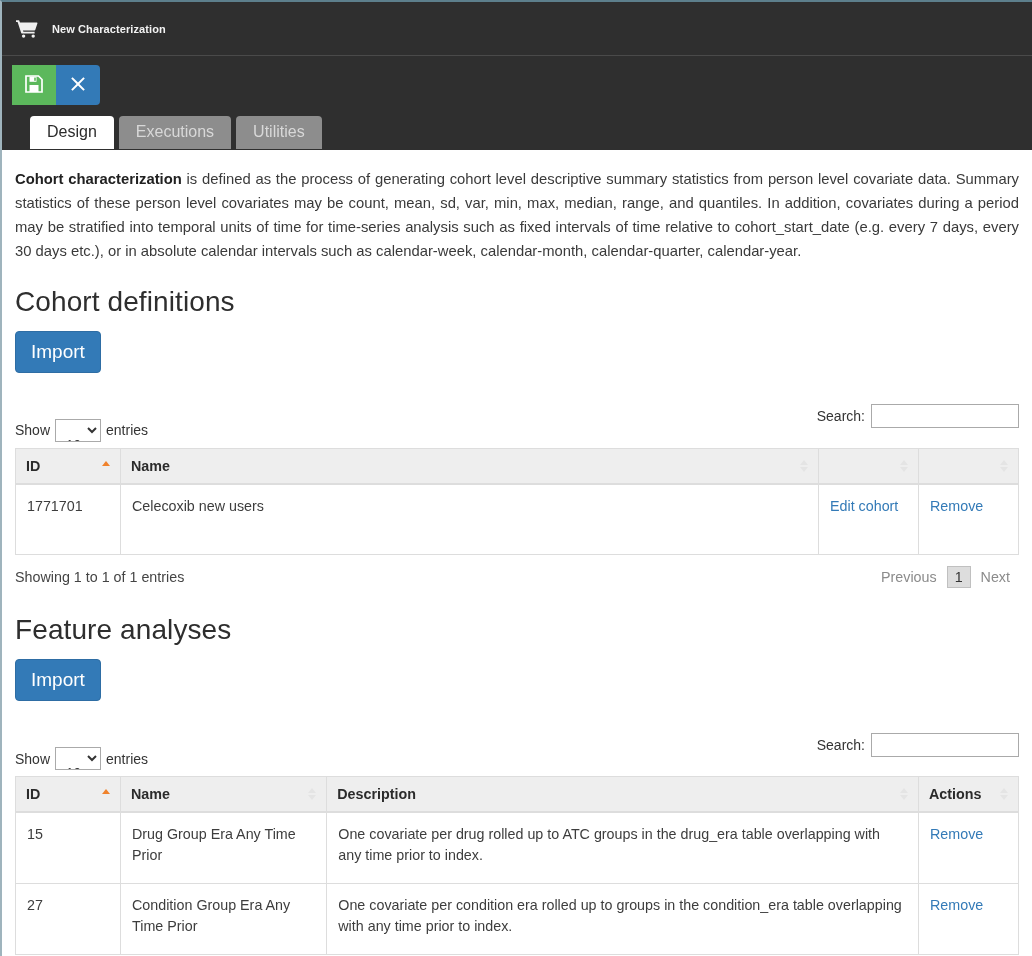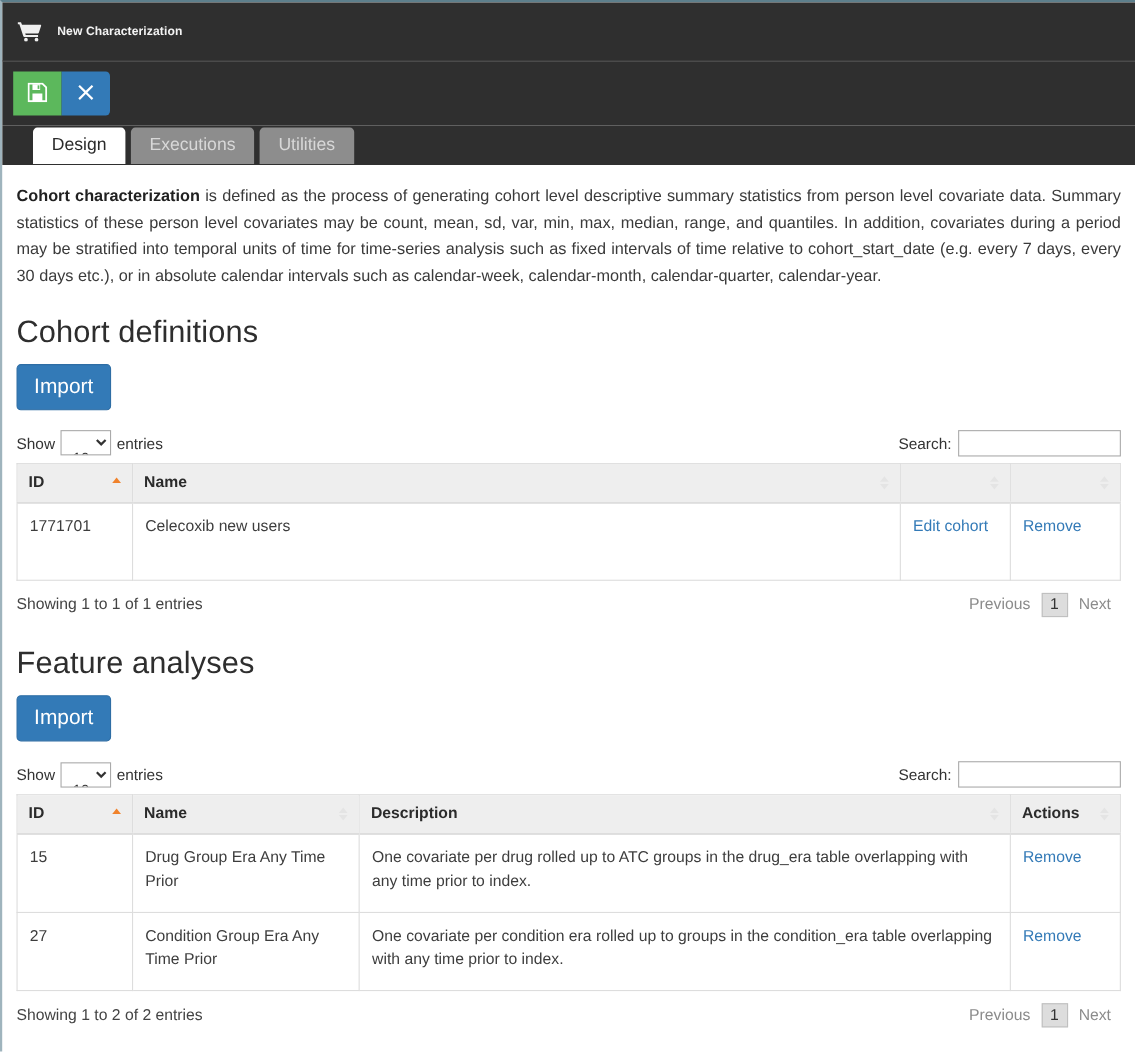--- a/index.html
+++ b/index.html
@@ -122,21 +122,21 @@
   
   .dt-top {
     display: flex;
     justify-content: space-between;
     align-items: center;
     margin-top: 18px;
     margin-bottom: 6px;
     font-size: 14px;
     color: #333;
   }
-  .dt-length { display: flex; align-items: center; gap: 5px; }
+  .dt-length { display: flex; align-items: center; gap: 5px; margin-top: 28px; }
   .dt-select {
     font-family: "Liberation Sans", sans-serif;
     font-size: 13.5px;
     height: 23px;
     border: 1px solid #aaa;
     background: #fff;
     padding: 16px 2px 0 6px;
     color: #333;
   }
   .dt-filter { display: flex; align-items: center; gap: 6px; }

